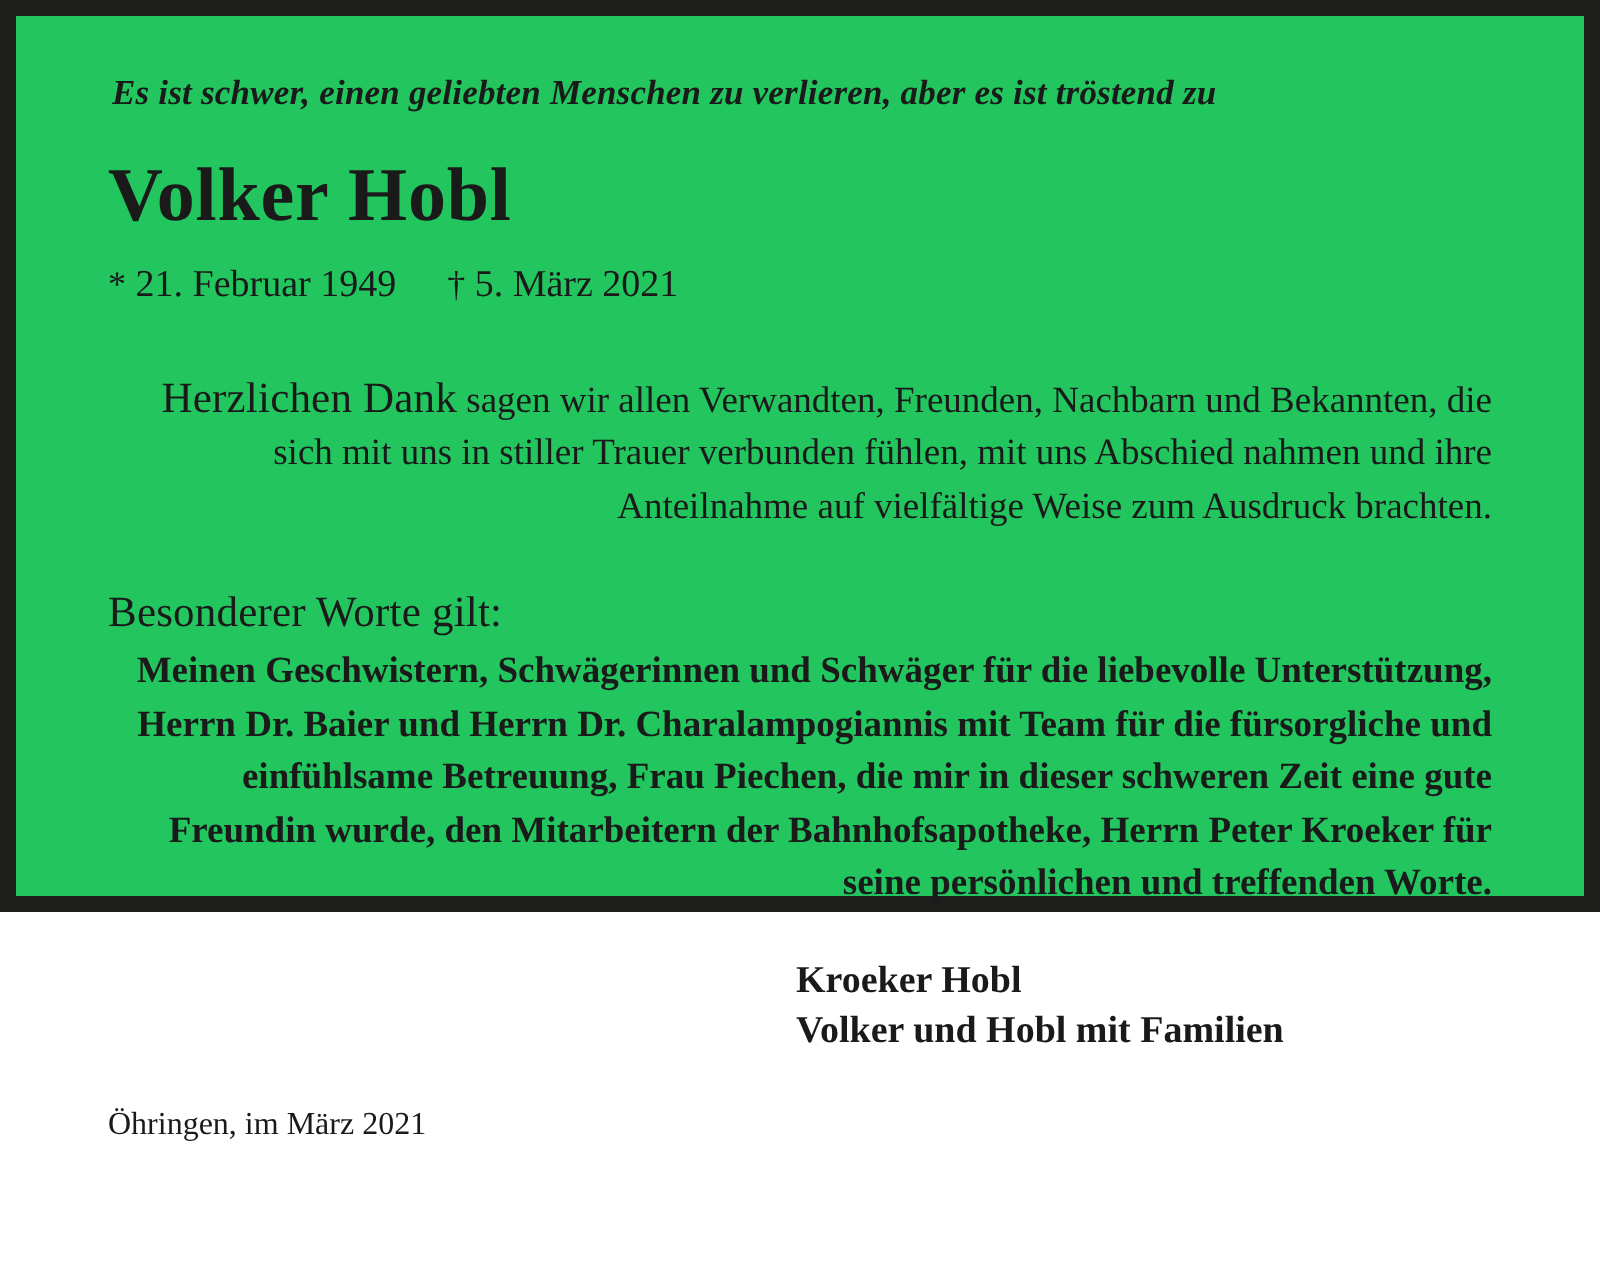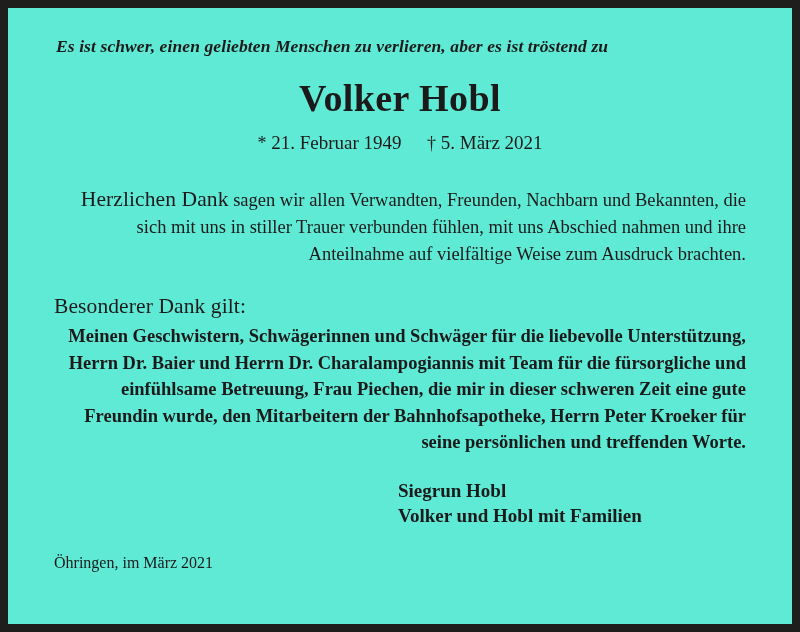--- a/index.html
+++ b/index.html
@@ -12,41 +12,40 @@
     width: 800px;
     height: 632px;
     font-family: "Liberation Serif", "DejaVu Serif", serif;
     color: #1a1a1a;
     overflow: hidden;
   }
 
   .notice {
     box-sizing: border-box;
     width: 800px;
-    height: 632px;
+    height: 456px;
     border: 8px solid #1e1e1c;
-    background: #5eead4;
+    background: #22c55e;
     padding: 26px 46px 0 46px;
   }
 
   .intro {
     font-style: italic;
     font-weight: bold;
     font-size: 17.5px;
     line-height: 1.42;
     letter-spacing: 0.1px;
     margin: 0 0 2px 2px;
   }
   .intro .l {
     display: block;
     white-space: nowrap;
   }
 
   .name-block {
-    text-align: center;
     margin-top: 20px;
   }
   .deceased-name {
     font-size: 38px;
     font-weight: bold;
     letter-spacing: 0.4px;
     line-height: 1.05;
     margin: 0;
   }
   .dates {
@@ -119,24 +118,24 @@
       <span class="sym">*</span>
       <span>21. Februar 1949</span>
       <span class="gap"></span>
       <span class="sym">†</span>
       <span>5. März 2021</span>
     </div>
   </div>
 
   <p class="body-para para-thanks"><span class="lead-in">Herzlichen Dank</span><span> sagen wir allen Verwandten, Freunden, Nachbarn und Bekannten, die sich mit uns in stiller Trauer verbunden fühlen, mit uns Abschied nahmen und ihre Anteilnahme auf vielfältige Weise zum Ausdruck brachten.</span></p>
 
-  <div class="special-head">Besonderer Dank gilt:</div>
+  <div class="special-head">Besonderer Worte gilt:</div>
 
   <p class="body-para para-special">Meinen Geschwistern, Schwägerinnen und Schwäger für die liebevolle Unterstützung, Herrn Dr. Baier und Herrn Dr. Charalampogiannis mit Team für die fürsorgliche und einfühlsame Betreuung, Frau Piechen, die mir in dieser schweren Zeit eine gute Freundin wurde, den Mitarbeitern der Bahnhofsapotheke, Herrn Peter Kroeker für seine persönlichen und treffenden Worte.</p>
 
   <div class="signature">
-    <span class="sig-line">Siegrun Hobl</span>
+    <span class="sig-line">Kroeker Hobl</span>
     <span class="sig-line">Volker und Hobl mit Familien</span>
   </div>
 
   <div class="place-date">Öhringen, im März 2021</div>
 
 </div>
 
 </body></html>

